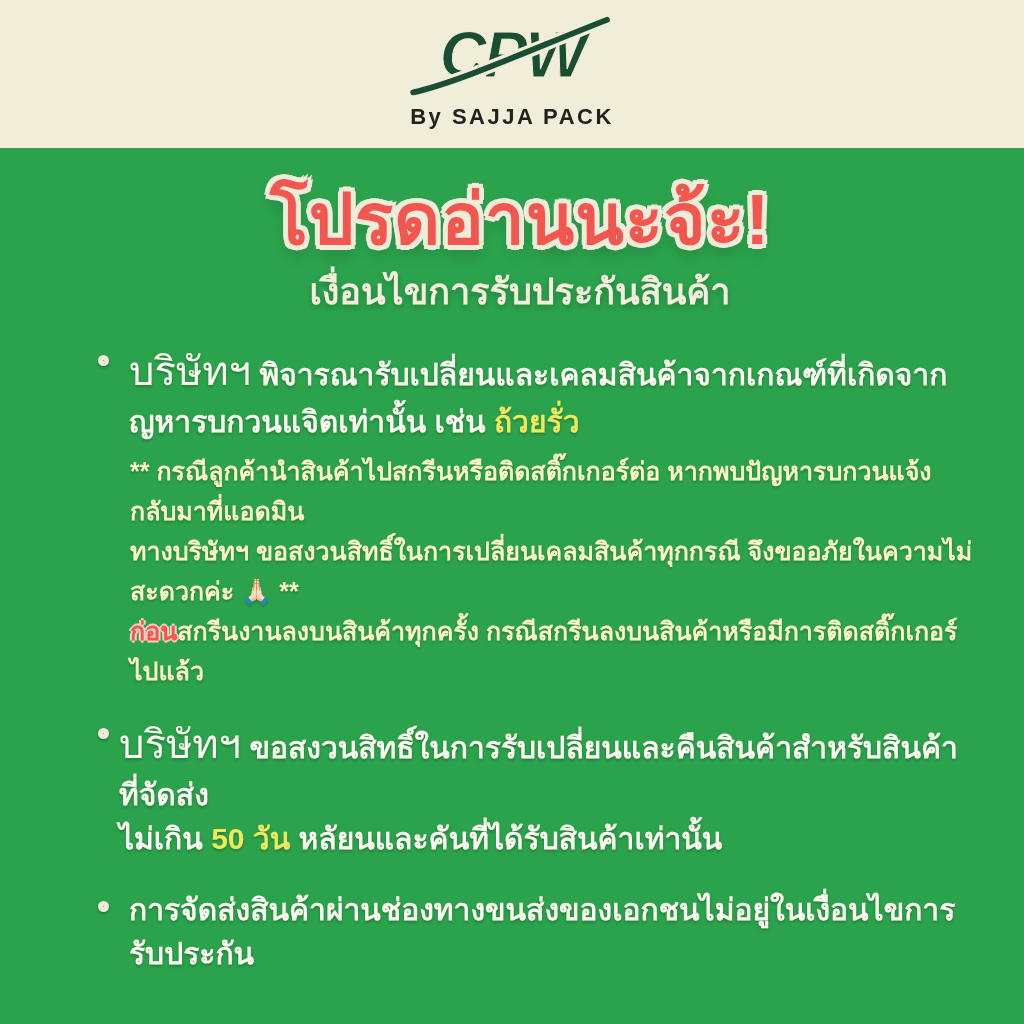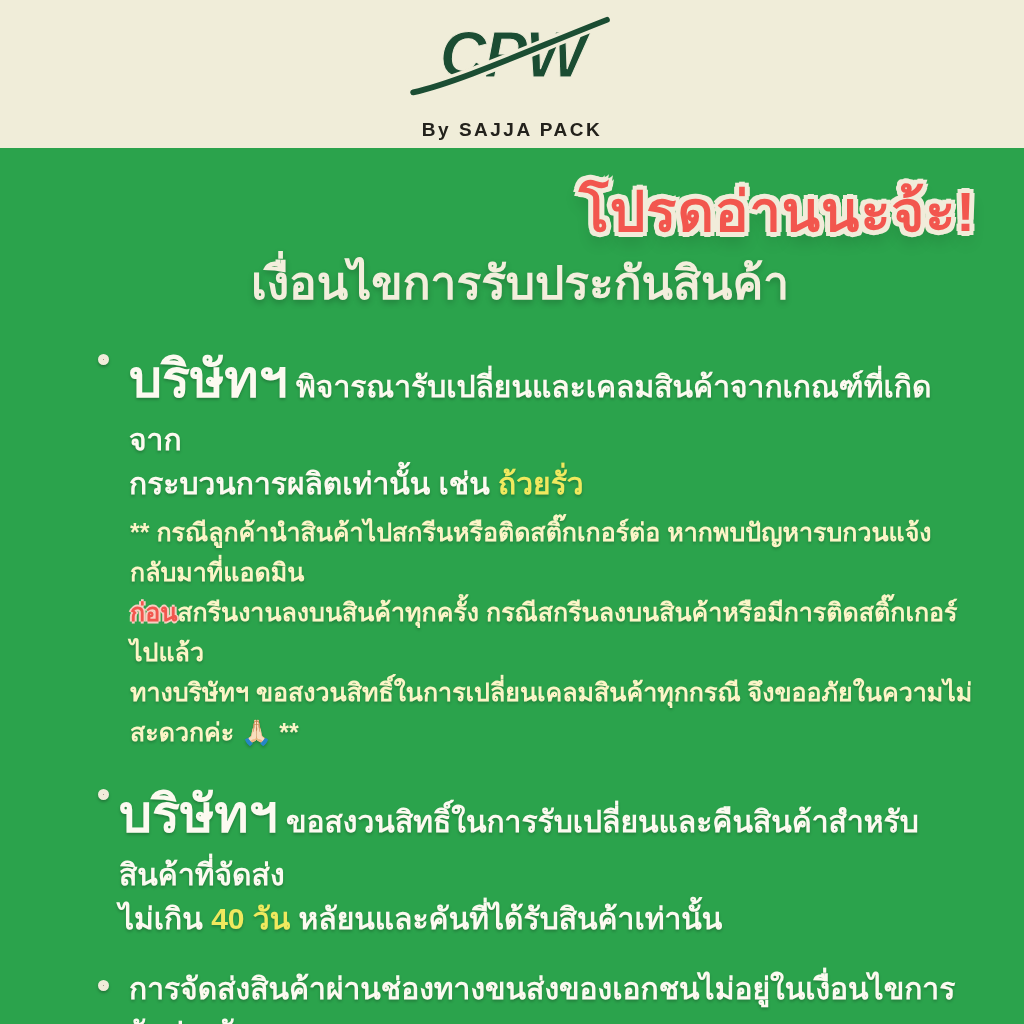--- a/index.html
+++ b/index.html
@@ -18,44 +18,44 @@
   
   .header {
     height: 148px; flex: 0 0 148px;
     background: #F0EDD9;
     display: flex; flex-direction: column;
     align-items: center; justify-content: flex-start;
     padding-top: 14px;
   }
   .logo-svg { width: 230px; height: 90px; display: block; }
   .byline {
-    font-size: 19px; font-weight: bold;
+    font-size: 22px; font-weight: bold;
     letter-spacing: 2.5px; color: #23221C;
-    margin-top: 15px;
+    margin-top: 0;
   }
 
   
   .main { flex: 1 1 auto; padding: 34px 48px 0 64px; }
 
   .title {
-    text-align: right;
-    font-size: 56px; font-weight: 800;
+    text-align: center;
+    font-size: 71px; font-weight: 800;
     line-height: 1.08;
     color: #F2564E;
     letter-spacing: 1px;
     text-shadow:
       -5px 0 0 #F1ECDA, 5px 0 0 #F1ECDA,
       0 -5px 0 #F1ECDA, 0 5px 0 #F1ECDA,
       -4px -4px 0 #F1ECDA, 4px -4px 0 #F1ECDA,
       -4px 4px 0 #F1ECDA, 4px 4px 0 #F1ECDA,
       0 10px 16px rgba(0,0,0,0.20);
   }
   .subtitle {
     text-align: center;
-    font-size: 46px; font-weight: 700;
+    font-size: 36px; font-weight: 700;
     color: #F3EEDC;
     margin-top: 4px;
     text-shadow: 0 3px 6px rgba(0,0,0,0.22);
   }
 
   .bullets { margin-top: 22px; margin-left: 34px; color: #FCFAF0; }
   .bullet { display: flex; align-items: flex-start; gap: 20px; }
   .dot {
     flex: 0 0 auto;
     width: 11px; height: 11px;
@@ -63,21 +63,21 @@
     background: #8B7F72;
     border: 5px solid #F1ECDA;
     margin-top: 13px;
     box-shadow: 0 2px 3px rgba(0,0,0,0.25);
   }
   .b-text {
     font-size: 30px; font-weight: 700;
     line-height: 1.47;
     text-shadow: 0 2px 3px rgba(0,0,0,0.22);
   }
-  .lead { font-size: 52px; font-weight: 700; }
+  .lead { font-size: 40px; font-weight: 400; }
   .line { display: block; }
   .hl { color: #F0E95E; }
 
   .note {
     font-size: 25px; font-weight: 700;
     color: #FBF5C6;
     line-height: 1.6;
     margin: 4px 0 24px 32px;
     text-shadow: 0 2px 3px rgba(0,0,0,0.20);
   }
@@ -109,35 +109,35 @@
   <main class="main">
     <h1 class="title">โปรดอ่านนะจ้ะ!</h1>
     <h2 class="subtitle">เงื่อนไขการรับประกันสินค้า</h2>
 
     <div class="bullets">
 
       <div class="bullet mb1">
         <span class="dot"></span>
         <div class="b-text">
           <span class="lead">บริษัทฯ</span><span> พิจารณารับเปลี่ยนและเคลมสินค้าจากเกณฑ์ที่เกิดจาก</span>
-          <span class="line"><span>กระบวนการผลิตเท่านั้น เช่น </span><span class="hl">ถ้วยรั่ว</span></span>
+          <span class="line"><span>ญหารบกวนแจิตเท่านั้น เช่น </span><span class="hl">ถ้วยรั่ว</span></span>
         </div>
       </div>
 
       <div class="note">
         <div><span>** กรณีลูกค้านำสินค้าไปสกรีนหรือติดสติ๊กเกอร์ต่อ หากพบปัญหารบกวนแจ้งกลับมาที่แอดมิน</span></div>
+        <div><span>ทางบริษัทฯ ขอสงวนสิทธิ์ในการเปลี่ยนเคลมสินค้าทุกกรณี จึงขออภัยในความไม่สะดวกค่ะ 🙏🏻 **</span></div>
         <div><span class="red">ก่อน</span><span>สกรีนงานลงบนสินค้าทุกครั้ง กรณีสกรีนลงบนสินค้าหรือมีการติดสติ๊กเกอร์ไปแล้ว</span></div>
-        <div><span>ทางบริษัทฯ ขอสงวนสิทธิ์ในการเปลี่ยนเคลมสินค้าทุกกรณี จึงขออภัยในความไม่สะดวกค่ะ 🙏🏻 **</span></div>
       </div>
 
       <div class="bullet mb2">
         <span class="dot"></span>
         <div class="b-text">
           <span class="lead">บริษัทฯ</span><span> ขอสงวนสิทธิ์ในการรับเปลี่ยนและคืนสินค้าสำหรับสินค้าที่จัดส่ง</span>
-          <span class="line"><span>ไม่เกิน </span><span class="hl">40 วัน</span><span> หลัยนและคันที่ได้รับสินค้าเท่านั้น</span></span>
+          <span class="line"><span>ไม่เกิน </span><span class="hl">50 วัน</span><span> หลัยนและคันที่ได้รับสินค้าเท่านั้น</span></span>
         </div>
       </div>
 
       <div class="bullet mb3">
         <span class="dot"></span>
         <div class="b-text">
           <span>การจัดส่งสินค้าผ่านช่องทางขนส่งของเอกชนไม่อยู่ในเงื่อนไขการรับประกัน</span>
         </div>
       </div>
 

